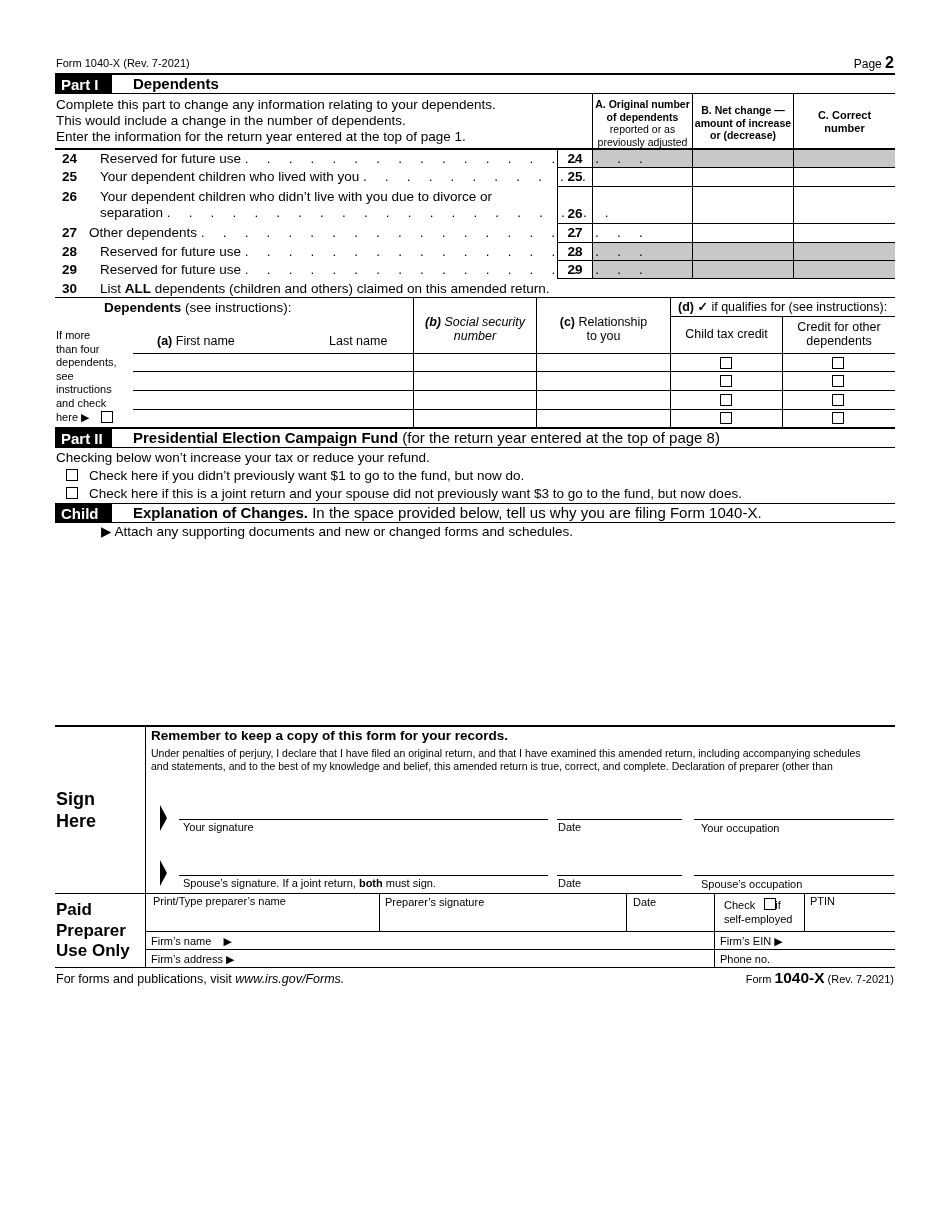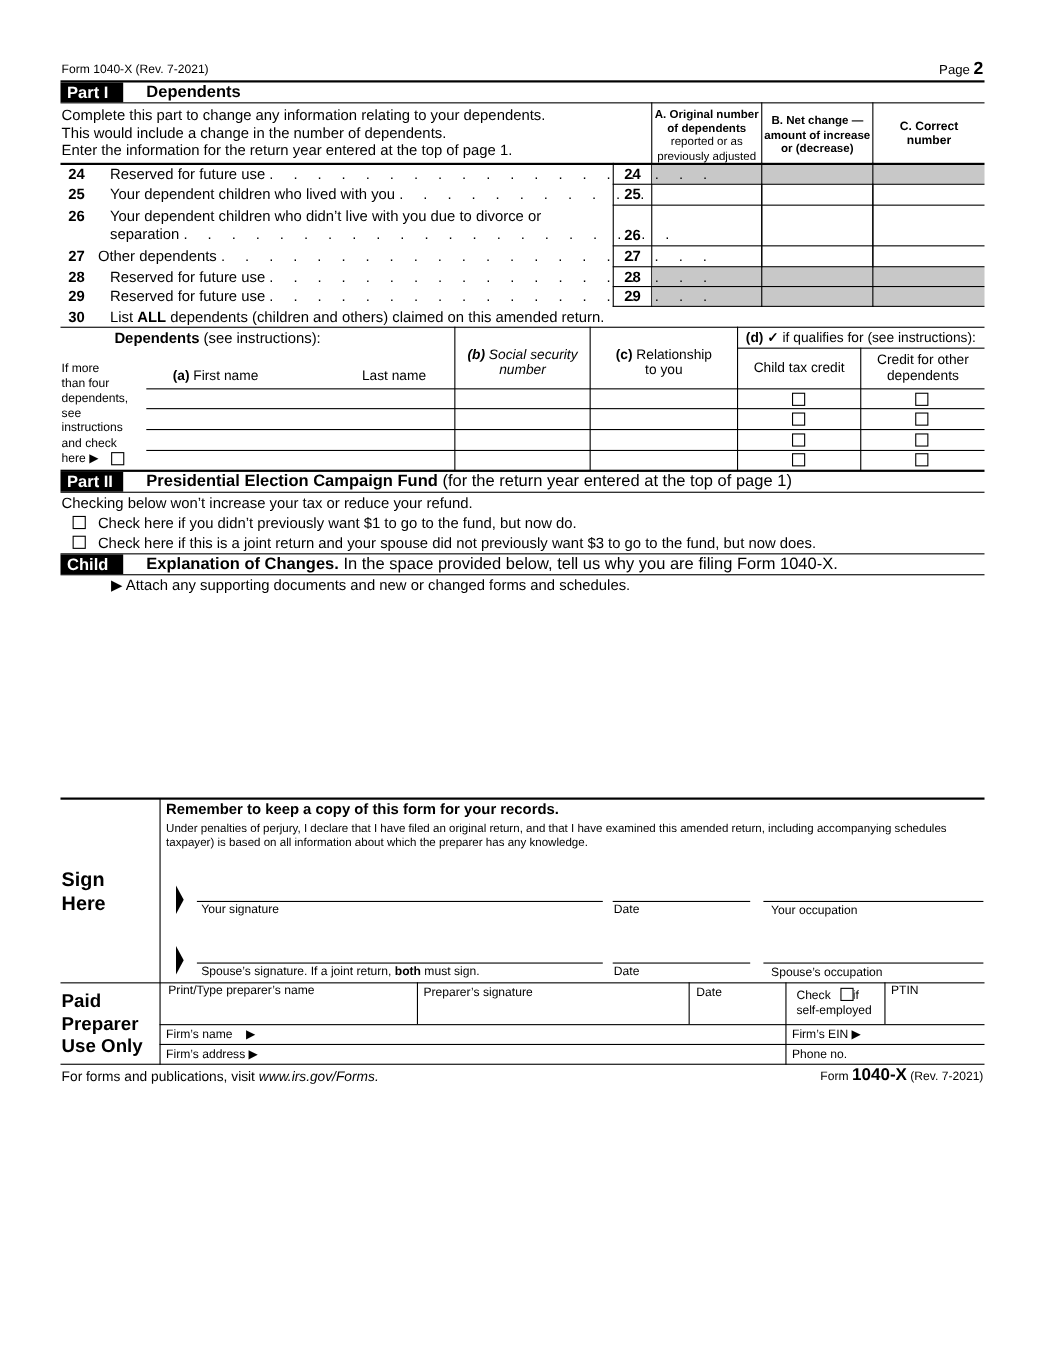--- a/index.html
+++ b/index.html
@@ -185,21 +185,21 @@
 </div>
 <div>
   <div class="abs" style="left:133px;top:410px;width:280px;height:17px;"></div>
   <div class="abs" style="left:414px;top:410px;width:122px;height:17px;"></div>
   <div class="abs" style="left:537px;top:410px;width:133px;height:17px;"></div>
   <div class="cb" style="left:720px;top:412px;"></div>
   <div class="cb" style="left:832px;top:412px;"></div>
 </div>
 
 <div class="part-tag" style="left:55px;top:429px;width:57px;">Part II</div>
-<div class="part-title" style="left:133px;top:429px;"><span>Presidential Election Campaign Fund</span><span class="normal"> (for the return year entered at the top of page 1)</span></div>
+<div class="part-title" style="left:133px;top:429px;"><span>Presidential Election Campaign Fund</span><span class="normal"> (for the return year entered at the top of page 8)</span></div>
 <div class="hline" style="left:55px;width:840px;top:447px;"></div>
 <div class="abs t13" style="left:56px;top:450px;">Checking below won’t increase your tax or reduce your refund.</div>
 <div class="cb" style="left:66px;top:469px;"></div>
 <div class="abs t13" style="left:89px;top:468px;">Check here if you didn’t previously want $1 to go to the fund, but now do.</div>
 <div class="cb" style="left:66px;top:487px;"></div>
 <div class="abs t13" style="left:89px;top:486px;">Check here if this is a joint return and your spouse did not previously want $3 to go to the fund, but now does.</div>
 <div class="hline" style="left:55px;width:840px;top:503px;"></div>
 
 <div class="part-tag" style="left:55px;top:504px;width:57px;">Child III</div>
 <div class="part-title" style="left:133px;top:504px;"><span>Explanation of Changes.</span><span class="normal"> In the space provided below, tell us why you are filing Form 1040-X.</span></div>
@@ -211,21 +211,21 @@
 <div class="vline" style="left:145px;top:726px;height:242px;"></div>
 
 <div class="abs bold" style="left:56px;top:788px;font-size:18px;line-height:22px;">
   <div>Sign</div>
   <div>Here</div>
 </div>
 
 <div class="abs bold" style="left:151px;top:728px;font-size:13.5px;line-height:16px;">Remember to keep a copy of this form for your records.</div>
 <div class="abs t10" style="left:151px;top:747px;line-height:12.5px;white-space:nowrap;">
   <div>Under penalties of perjury, I declare that I have filed an original return, and that I have examined this amended return, including accompanying schedules</div>
-  <div>taxpayer) is based on all information about which the preparer has any knowledge.</div>
+  <div>and statements, and to the best of my knowledge and belief, this amended return is true, correct, and complete. Declaration of preparer (other than</div>
 </div>
 
 <div class="arrow-sig" style="left:160px;top:805px;"></div>
 <div class="hline" style="left:179px;width:369px;top:819px;"></div>
 <div class="hline" style="left:557px;width:125px;top:819px;"></div>
 <div class="hline" style="left:694px;width:200px;top:819px;"></div>
 <div class="abs" style="left:179px;top:795px;width:369px;height:24px;"></div>
 <div class="abs" style="left:557px;top:795px;width:125px;height:24px;"></div>
 <div class="abs" style="left:694px;top:795px;width:200px;height:24px;"></div>
 <div class="abs t11" style="left:183px;top:821px;">Your signature</div>

